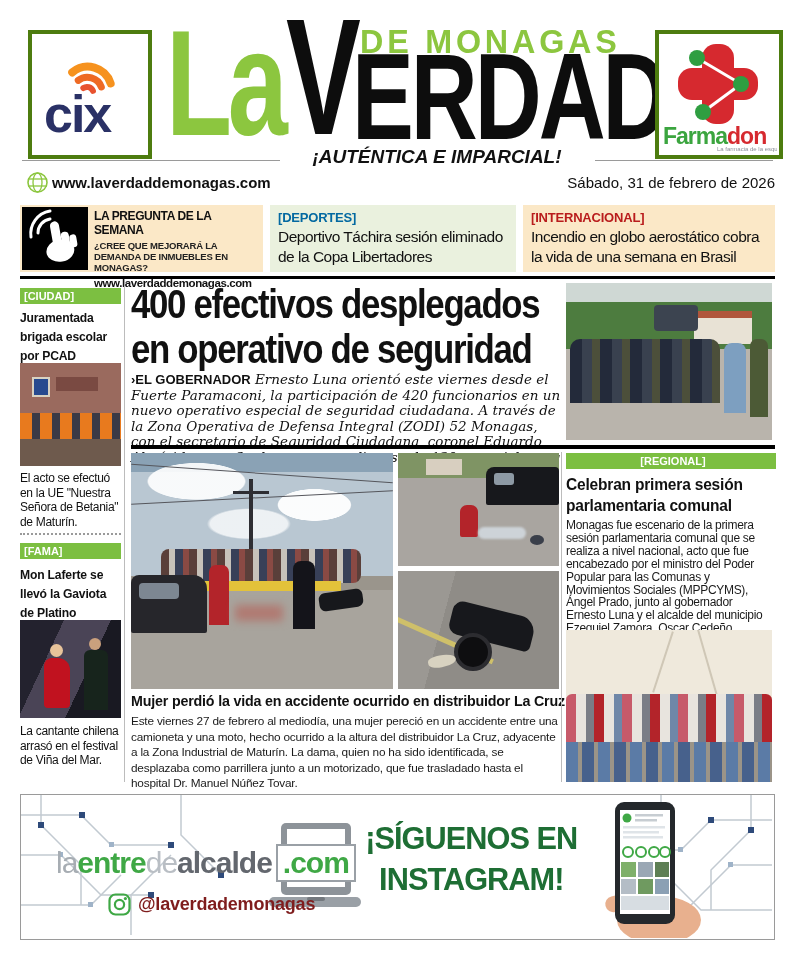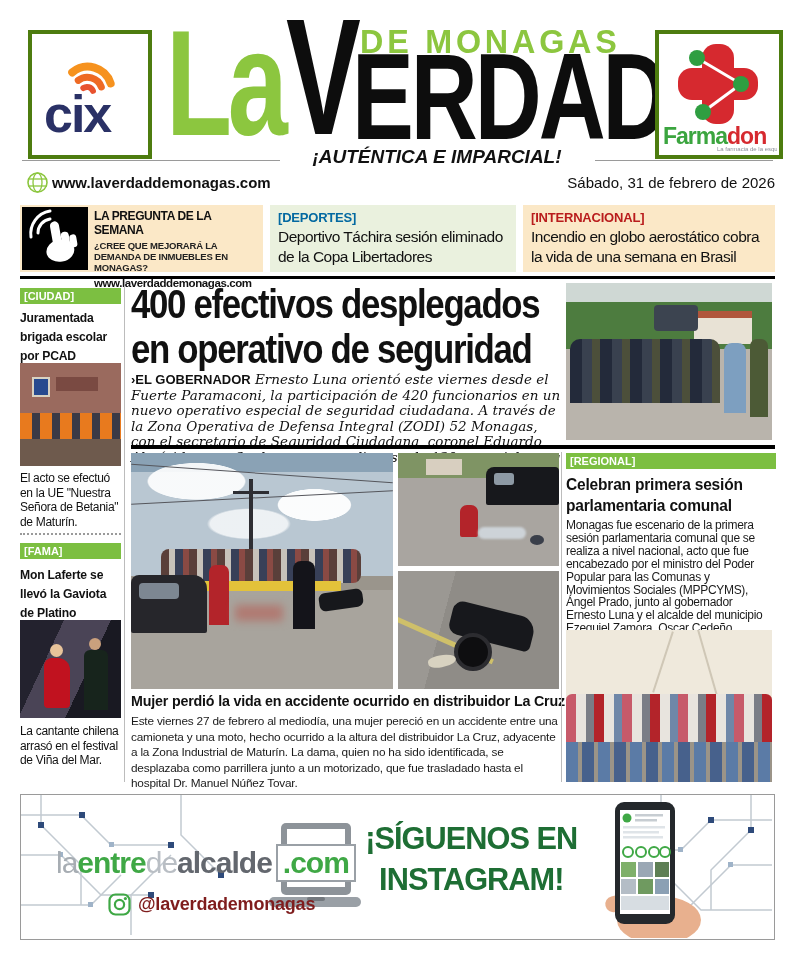--- a/index.html
+++ b/index.html
@@ -304,21 +304,21 @@
   <div class="photo" id="photo-police" title="Funcionarios policiales y militares reciben instrucciones">
     <div class="ph-el house"></div>
       <div class="ph-el truck"></div>
     <div class="ph-el crowd"></div>
       <div class="ph-el officer"></div>
       <div class="ph-el soldier"></div>
   </div>
 
   <div class="abs vdiv-right"></div>
 
-  <div class="sec-label" style="left:566px;top:453px;width:206px;">[REGIONAL]</div>
+  <div class="sec-label" style="left:566px;top:453px;width:206px;text-align:center;">[REGIONAL]</div>
   <div class="reg-head">Celebran primera sesión parlamentaria comunal</div>
   <div class="reg-body">Monagas fue escenario de la primera sesión parlamentaria comunal que se realiza a nivel nacional, acto que fue encabezado por el ministro del Poder Popular para las Comunas y Movimientos Sociales (MPPCYMS), Ángel Prado, junto al gobernador Ernesto Luna y el alcalde del municipio Ezequiel Zamora, Oscar Cedeño.</div>
 
   <div class="photo" id="photo-tent" title="Asistentes de pie durante la sesión parlamentaria comunal">
     <div class="ph-el seam1"></div>
       <div class="ph-el seam2"></div>
     <div class="ph-el people"></div>
       <div class="ph-el jeans"></div>
   </div>
 

